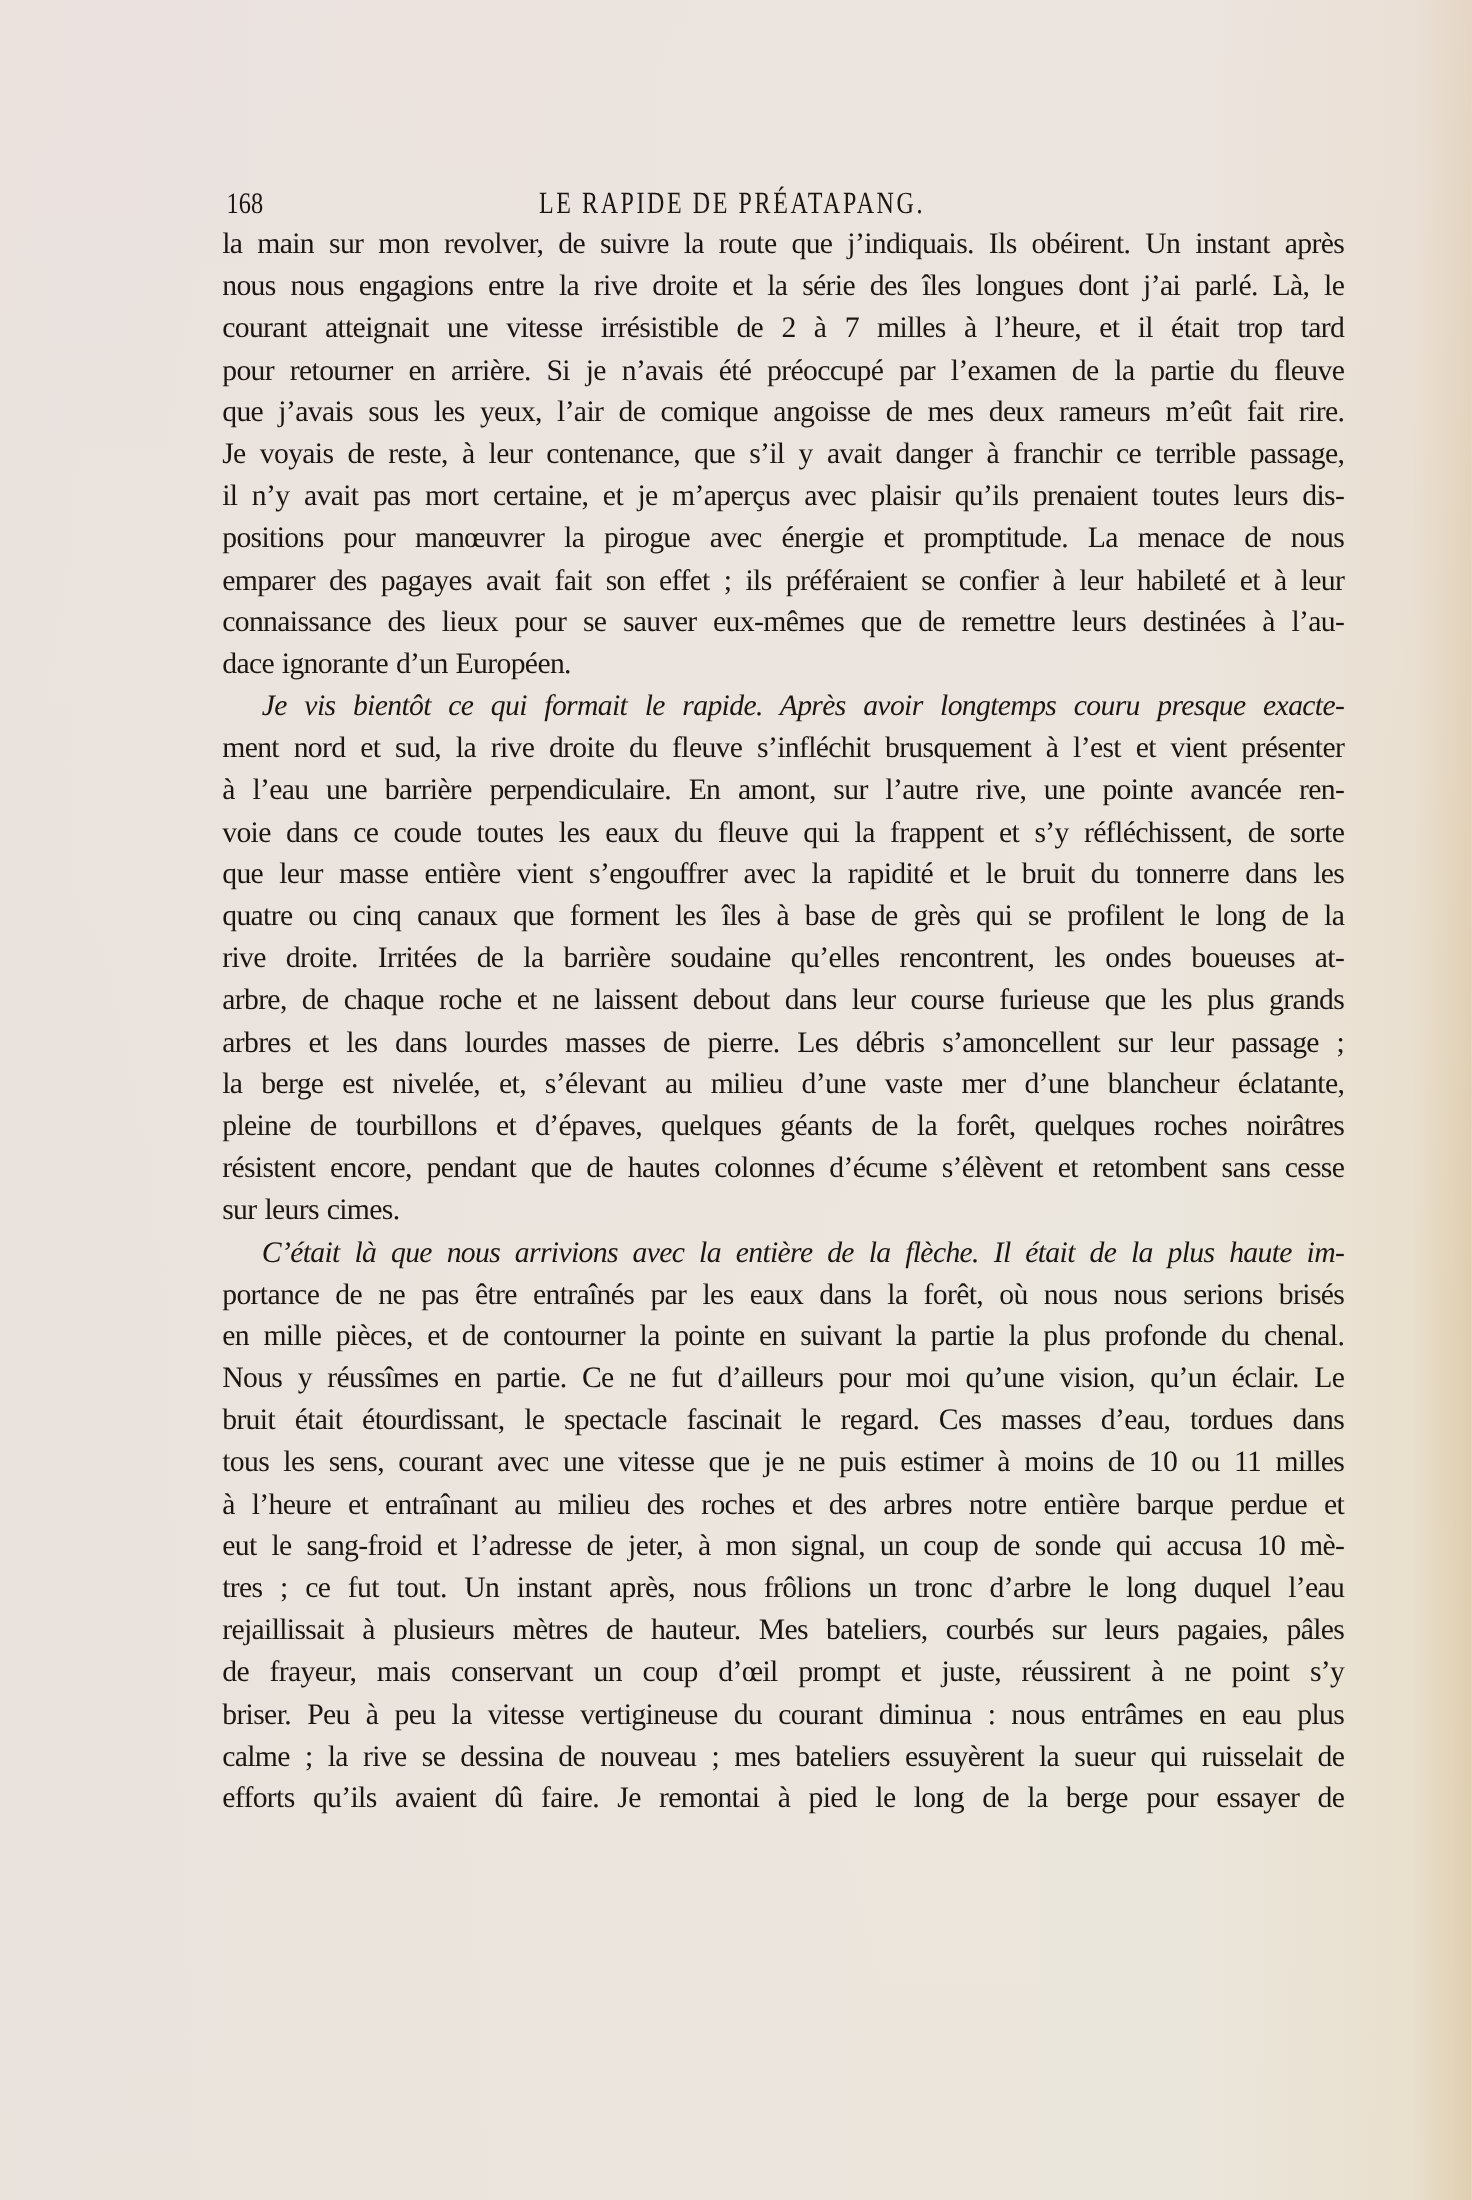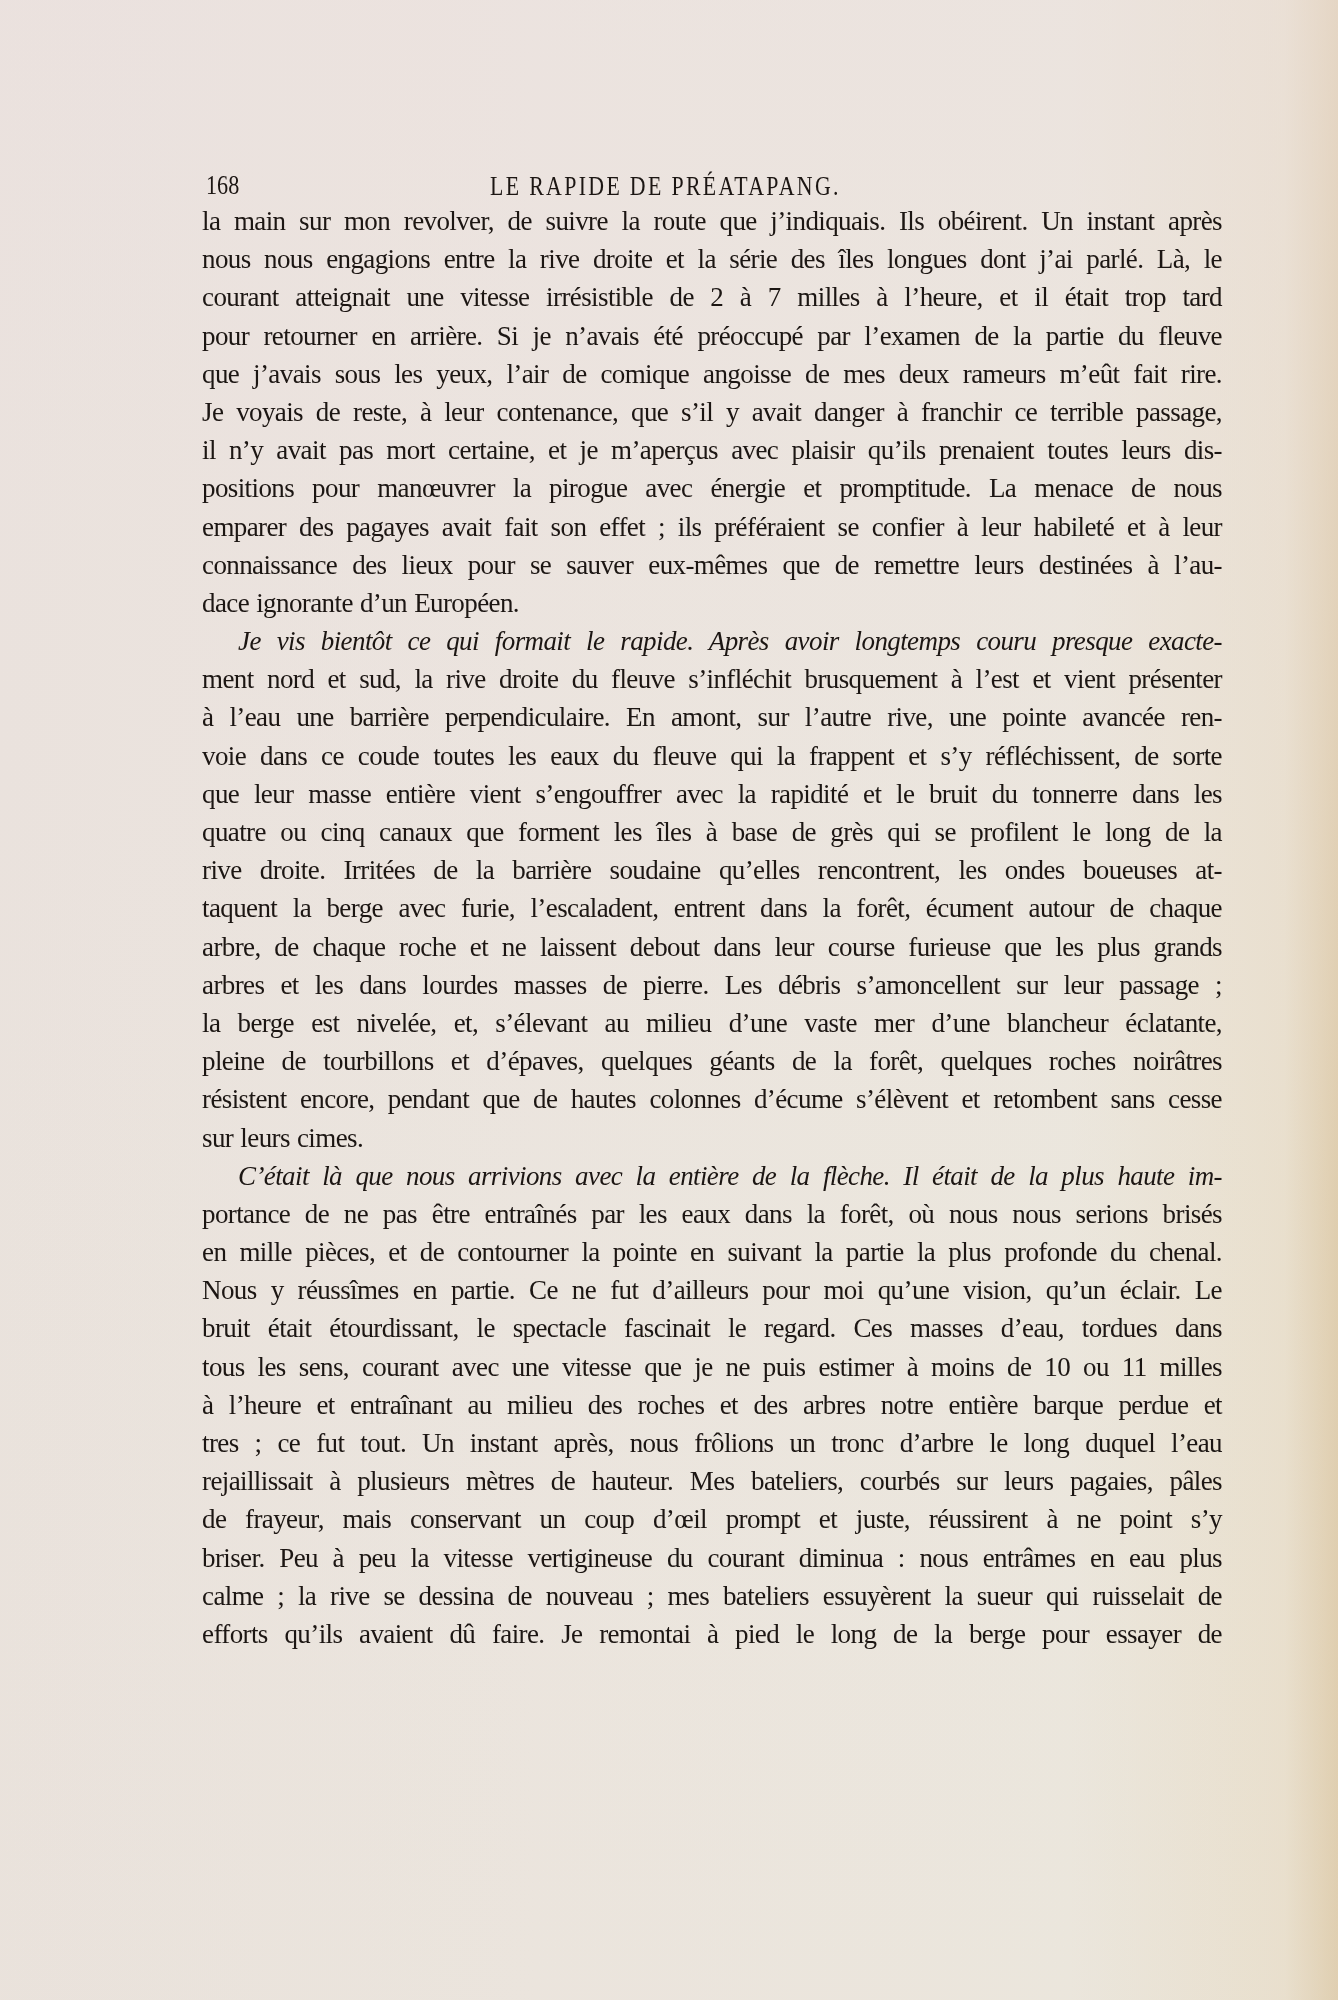--- a/index.html
+++ b/index.html
@@ -97,36 +97,36 @@
       <div class="line last">dace ignorante d’un Européen.</div>
     </div>
     <div>
       <div class="line indent">Je vis bientôt ce qui formait le rapide. Après avoir longtemps couru presque exacte-</div>
       <div class="line">ment nord et sud, la rive droite du fleuve s’infléchit brusquement à l’est et vient présenter</div>
       <div class="line">à l’eau une barrière perpendiculaire. En amont, sur l’autre rive, une pointe avancée ren-</div>
       <div class="line">voie dans ce coude toutes les eaux du fleuve qui la frappent et s’y réfléchissent, de sorte</div>
       <div class="line">que leur masse entière vient s’engouffrer avec la rapidité et le bruit du tonnerre dans les</div>
       <div class="line">quatre ou cinq canaux que forment les îles à base de grès qui se profilent le long de la</div>
       <div class="line">rive droite. Irritées de la barrière soudaine qu’elles rencontrent, les ondes boueuses at-</div>
-      <div class="line">taquent la berge avec furie, l’escaladent, entrent dans la forêt, écument autour de chaque</div>
       <div class="line">arbre, de chaque roche et ne laissent debout dans leur course furieuse que les plus grands</div>
       <div class="line">arbres et les dans lourdes masses de pierre. Les débris s’amoncellent sur leur passage ;</div>
       <div class="line">la berge est nivelée, et, s’élevant au milieu d’une vaste mer d’une blancheur éclatante,</div>
       <div class="line">pleine de tourbillons et d’épaves, quelques géants de la forêt, quelques roches noirâtres</div>
       <div class="line">résistent encore, pendant que de hautes colonnes d’écume s’élèvent et retombent sans cesse</div>
       <div class="line last">sur leurs cimes.</div>
     </div>
     <div>
       <div class="line indent">C’était là que nous arrivions avec la entière de la flèche. Il était de la plus haute im-</div>
       <div class="line">portance de ne pas être entraînés par les eaux dans la forêt, où nous nous serions brisés</div>
       <div class="line">en mille pièces, et de contourner la pointe en suivant la partie la plus profonde du chenal.</div>
       <div class="line">Nous y réussîmes en partie. Ce ne fut d’ailleurs pour moi qu’une vision, qu’un éclair. Le</div>
       <div class="line">bruit était étourdissant, le spectacle fascinait le regard. Ces masses d’eau, tordues dans</div>
       <div class="line">tous les sens, courant avec une vitesse que je ne puis estimer à moins de 10 ou 11 milles</div>
       <div class="line">à l’heure et entraînant au milieu des roches et des arbres notre entière barque perdue et</div>
+      <div class="line">eut le sang-froid et l’adresse de jeter, à mon signal, un coup de sonde qui accusa 10 mè-</div>
       <div class="line">tres ; ce fut tout. Un instant après, nous frôlions un tronc d’arbre le long duquel l’eau</div>
       <div class="line">rejaillissait à plusieurs mètres de hauteur. Mes bateliers, courbés sur leurs pagaies, pâles</div>
       <div class="line">de frayeur, mais conservant un coup d’œil prompt et juste, réussirent à ne point s’y</div>
       <div class="line">briser. Peu à peu la vitesse vertigineuse du courant diminua : nous entrâmes en eau plus</div>
       <div class="line">calme ; la rive se dessina de nouveau ; mes bateliers essuyèrent la sueur qui ruisselait de</div>
       <div class="line">efforts qu’ils avaient dû faire. Je remontai à pied le long de la berge pour essayer de</div>
     </div>
   </div>
 
 </body></html>

